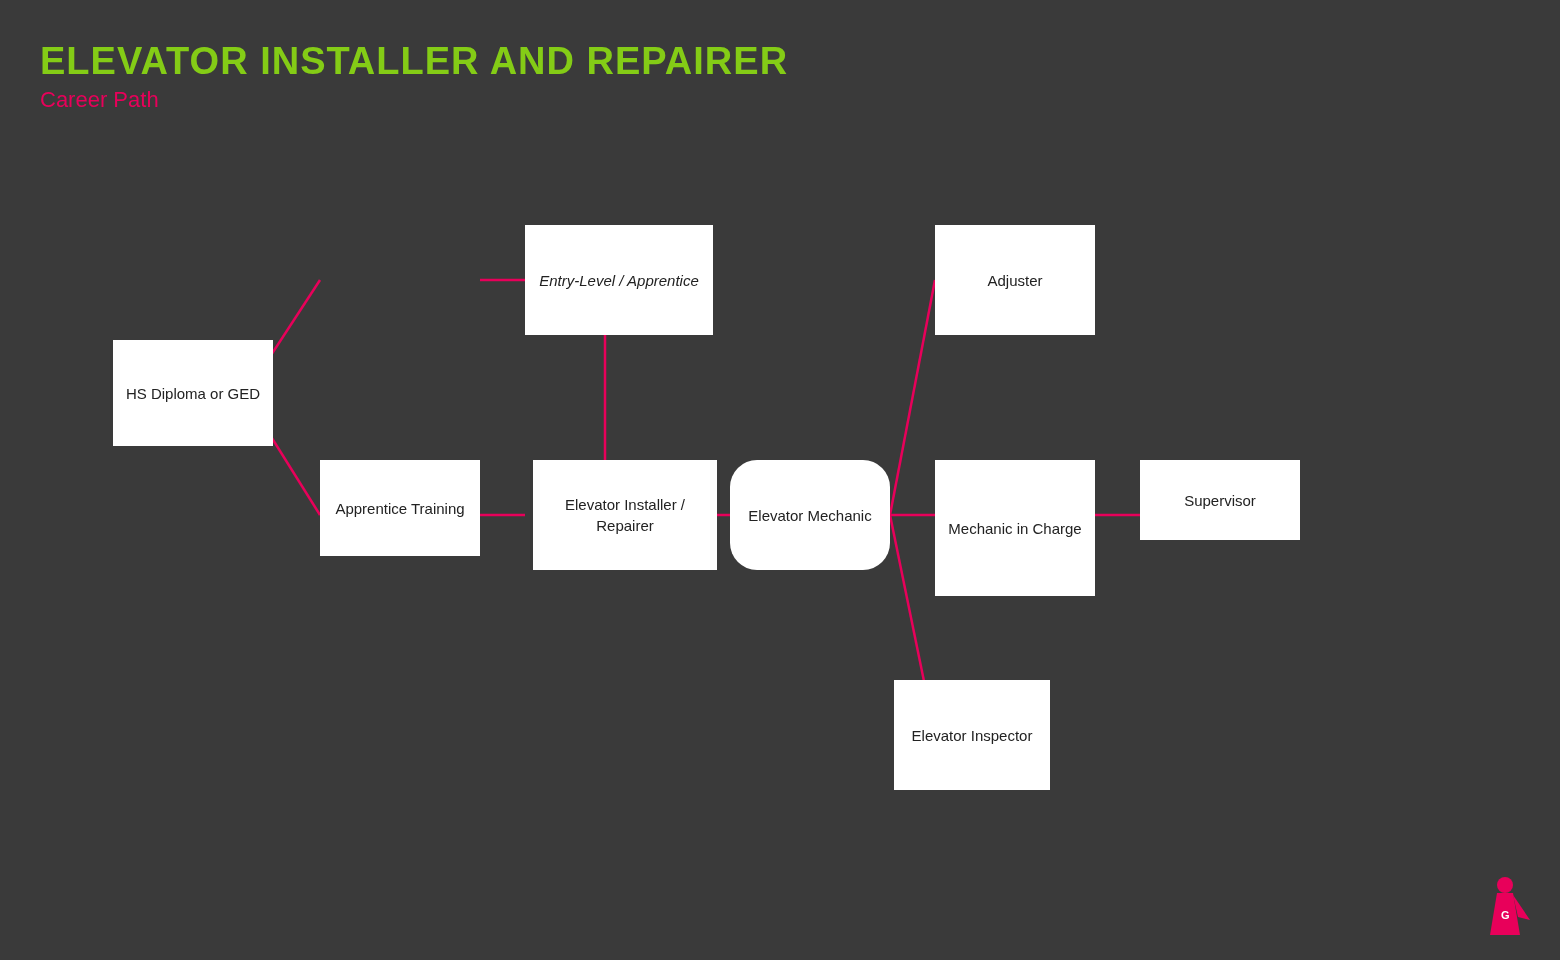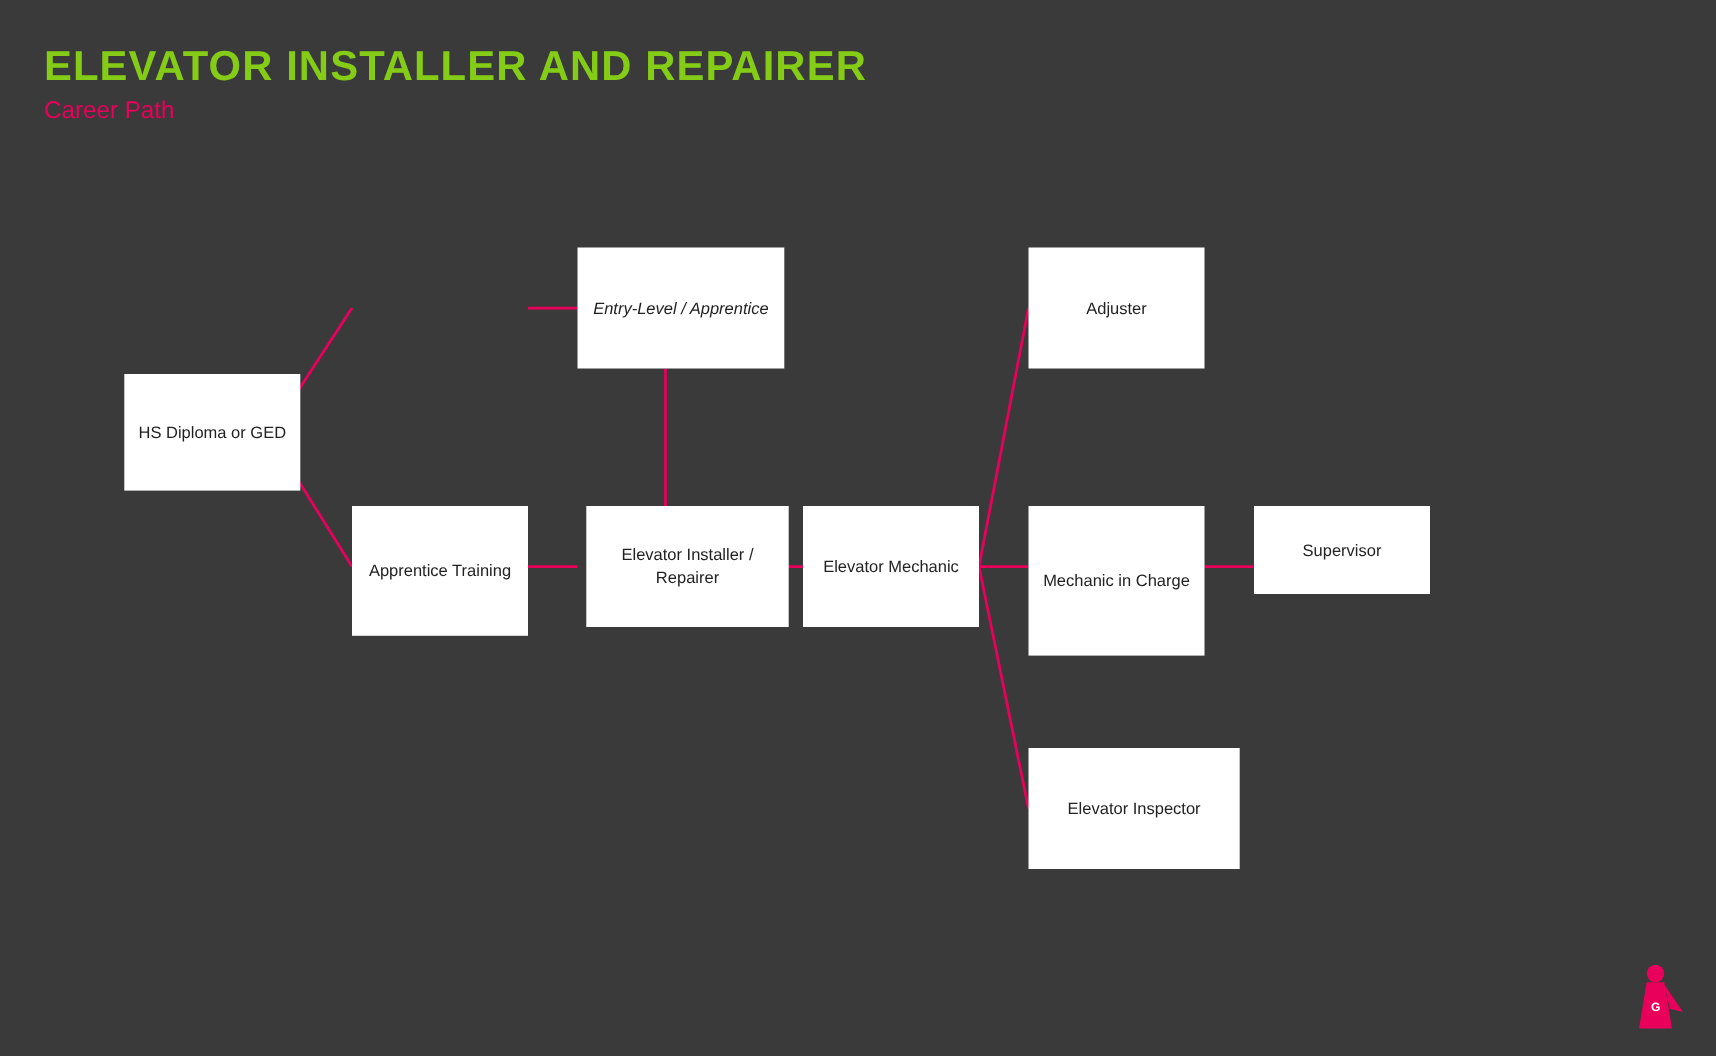--- a/index.html
+++ b/index.html
@@ -101,35 +101,35 @@
   <line x1="890" y1="515" x2="935" y2="735" stroke="#e8005a" stroke-width="2.5"></line>
 
   <line x1="1095" y1="515" x2="1140" y2="515" stroke="#e8005a" stroke-width="2.5"></line>
 </svg>
 
 <div class="diagram">
 
   <div class="node" style="left:85px; top:340px; width:160px; height:106px;margin-left:28px;">HS Diploma or GED</div>
 
 
-  <div class="node" style="left:320px; top:460px; width:160px; height:118px;">Apprentice Training</div>
+  <div class="node" style="left:320px; top:460px; width:160px; height:96px;">Apprentice Training</div>
 
   <div class="node" style="left:525px; top:225px; width:188px; height:110px;font-style:italic;">Entry-Level / Apprentice</div>
 
   <div class="node" style="left:533px; top:460px; width:184px; height:110px;">Elevator Installer / Repairer</div>
 
-  <div class="node" style="left:730px; top:460px; width:160px; height:110px;">Elevator Mechanic</div>
+  <div class="node" style="left:730px; top:460px; width:160px; height:110px;border-radius:27px;">Elevator Mechanic</div>
 
   <div class="node" style="left:935px; top:225px; width:160px; height:110px;">Adjuster</div>
 
   <div class="node" style="left:935px; top:460px; width:160px; height:136px;">Mechanic in Charge</div>
 
   <div class="node" style="left:1140px; top:460px; width:160px; height:80px;">Supervisor</div>
 
-  <div class="node" style="left:935px; top:680px; width:192px; height:110px;">Elevator Inspector</div>
+  <div class="node" style="left:894px; top:680px; width:156px; height:110px;">Elevator Inspector</div>
 </div>
 
 <div class="logo">
   <svg width="50" height="65" viewBox="0 0 50 65">
 
     <ellipse cx="25" cy="10" rx="8" ry="8" fill="#e8005a"></ellipse>
     <polygon points="17,18 33,18 40,60 10,60" fill="#e8005a"></polygon>
 
     <polygon points="33,20 50,45 38,42" fill="#e8005a"></polygon>
 

